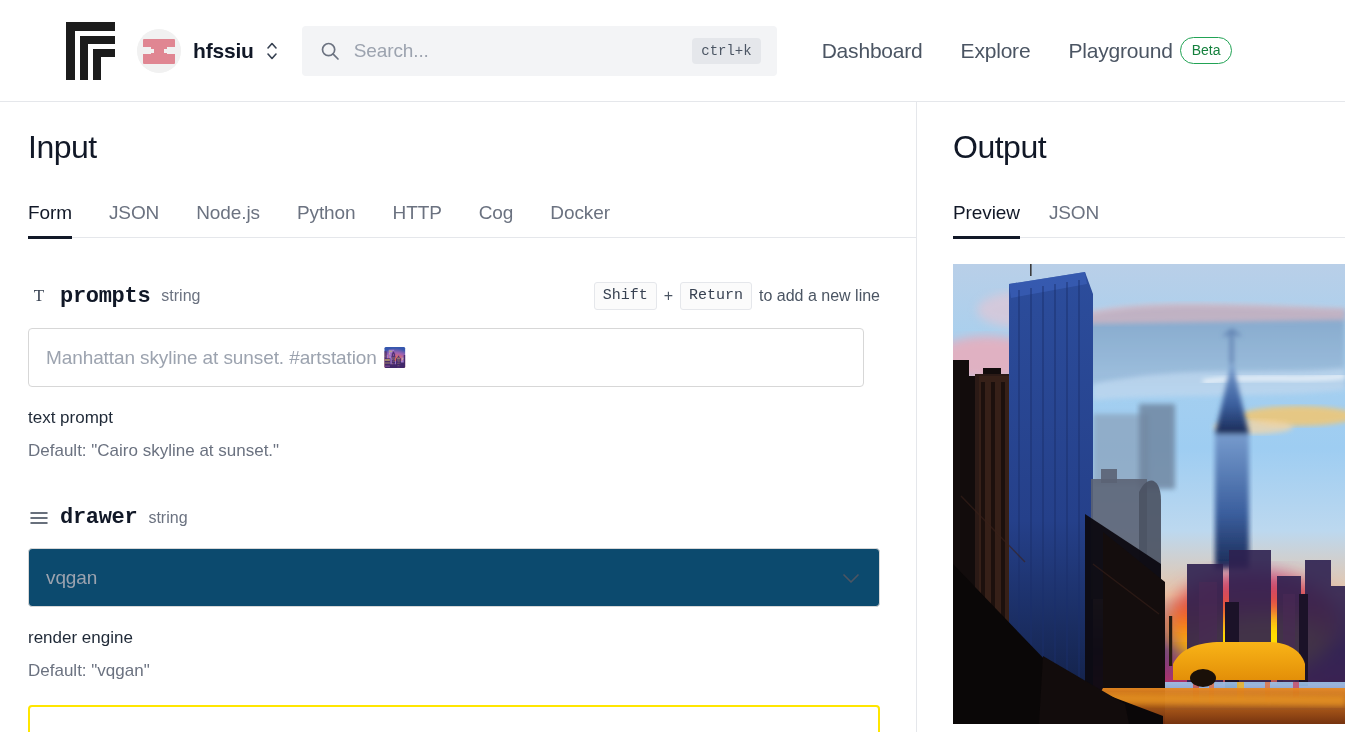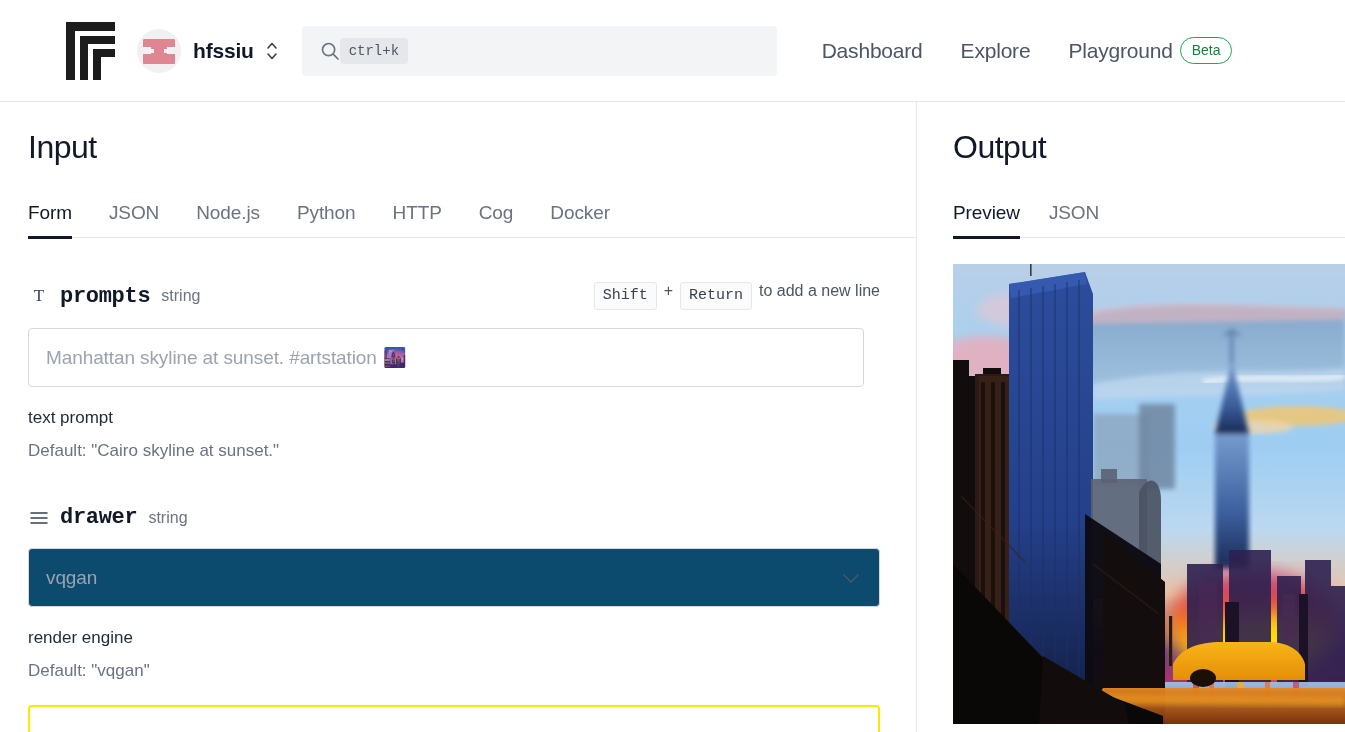--- a/index.html
+++ b/index.html
@@ -175,21 +175,21 @@
     color: #111827;
     letter-spacing: -0.3px;
   }
   .field-type {
     font-size: 16px;
     color: #6b7280;
     margin-left: 11px;
   }
   .hint {
     margin-left: auto;
-    display: flex; gap: 7px;
+    display: flex; align-items: center; gap: 7px;
     font-size: 16px;
     color: #4b5563;
   }
   .kbd {
     font-family: "Liberation Mono", monospace;
     font-size: 15px;
     color: #374151;
     border: 1px solid #e5e7eb;
     background: #fbfbfb;
     border-radius: 3px;
@@ -304,20 +304,21 @@
     </span>
   </div>
 
   <div class="search">
     <span class="mag">
       <svg viewBox="0 0 20 20" width="20" height="20" fill="none" stroke="currentColor" stroke-width="1.7" stroke-linecap="round" aria-hidden="true">
         <circle cx="8.6" cy="8.6" r="6.1"></circle>
         <line x1="13.2" y1="13.2" x2="18" y2="18"></line>
       </svg>
     </span>
+    <span class="search-placeholder">Search...</span>
     <span class="kbd-ctrl">ctrl+k</span>
   </div>
 
   <nav class="nav">
     <a href="#">Dashboard</a>
     <a href="#">Explore</a>
     <a href="#">Playground</a>
     <span class="beta">Beta</span>
   </nav>
 </div>

